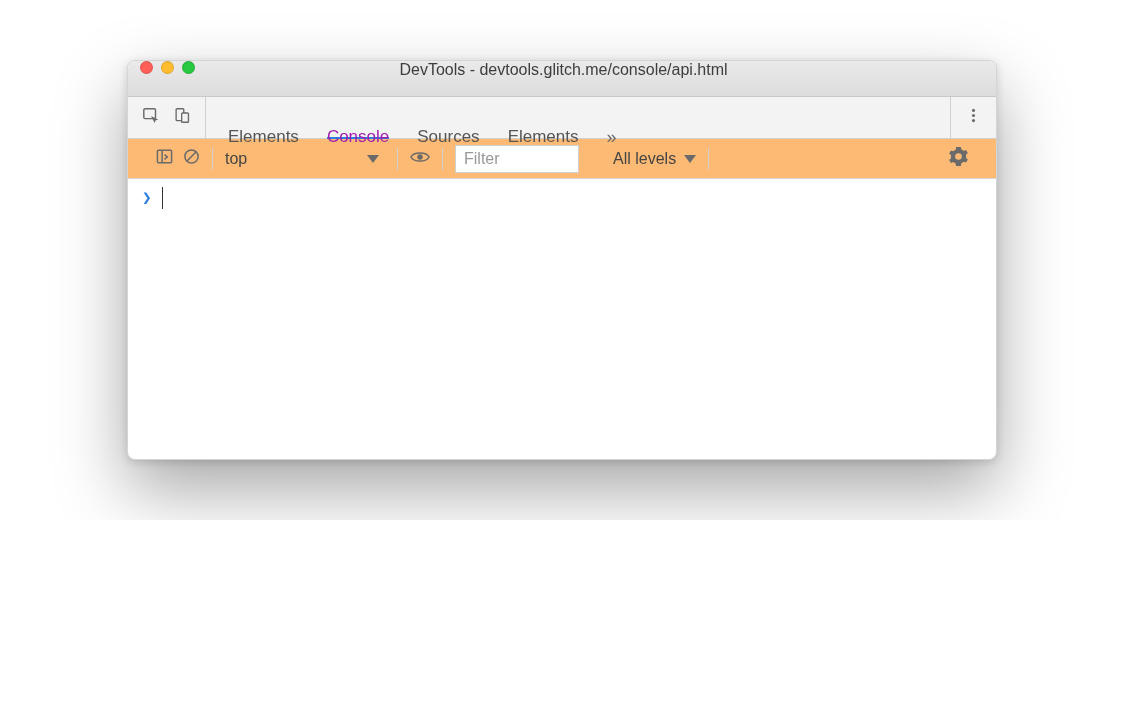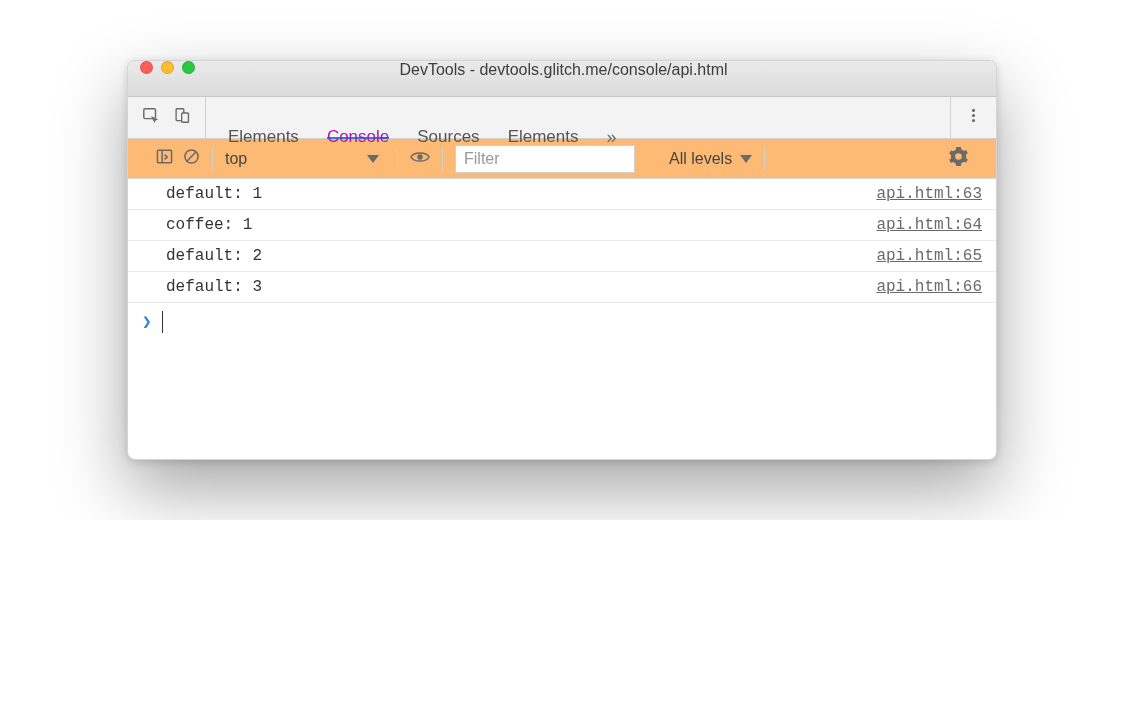--- a/index.html
+++ b/index.html
@@ -97,21 +97,21 @@
       padding-right: 6px;
     }
     .caret-down {
       width: 0; height: 0;
       border-left: 6px solid transparent;
       border-right: 6px solid transparent;
       border-top: 8px solid #6a6a6a;
     }
     .filter-box {
       background:#fff; border:1px solid #d0d0d0;
-      padding: 4px 8px; width: 180px; height: 28px;
+      padding: 4px 8px; width: 124px; height: 28px;
       color:#999; font-size:16px;
       display:flex; align-items:flex-end;
     }
     .levels { display:flex; align-items:center; gap:8px; margin-left: 24px;}
     .gear { margin-left: auto; }
     .eye-icon svg { width:20px; height:14px;}
     .no-icon svg { width:17px; height:17px;}
     .sidebar-toggle svg { width:17px; height:17px;}
     .gear svg { width:19px; height:19px; fill:#6a6a6a; stroke:none;}
     
@@ -224,38 +224,20 @@
     </div>
     <span class="sep"></span>
     <span class="icon gear">
       <svg viewBox="0 0 20 20">
           <path d="M10 6.5a3.5 3.5 0 1 0 0 7 3.5 3.5 0 0 0 0-7zm8 3.5c0 .5-.04 1-.12 1.5l2 1.55-1.9 3.3-2.35-.95c-.77.6-1.64 1.07-2.58 1.38L12.5 20h-5l-.55-2.72c-.94-.3-1.8-.78-2.58-1.38l-2.35.95-1.9-3.3 2-1.55C2.04 11 2 10.5 2 10s.04-1 .12-1.5l-2-1.55 1.9-3.3 2.35.95c.77-.6 1.64-1.07 2.58-1.38L7.5 0h5l.55 2.72c.94.3 1.8.78 2.58 1.38l2.35-.95 1.9 3.3-2 1.55c.08.5.12 1 .12 1.5z"></path>
         </svg>
     </span>
   </div>
 
   <div class="console-body">
-    <div class="logs">
-      <div class="log-row">
-        <span>default: 1</span>
-        <span class="log-src">api.html:63</span>
-      </div>
-      <div class="log-row">
-        <span>coffee: 1</span>
-        <span class="log-src">api.html:64</span>
-      </div>
-      <div class="log-row">
-        <span>default: 2</span>
-        <span class="log-src">api.html:65</span>
-      </div>
-      <div class="log-row">
-        <span>default: 3</span>
-        <span class="log-src">api.html:66</span>
-      </div>
-    </div>
     <div class="prompt-row">
       <span class="prompt-caret">❯</span>
       <span class="prompt-cursor"></span>
       <input class="prompt-input" value="" style="">
     </div>
   </div>
 
 </div>
 
 </body></html>

